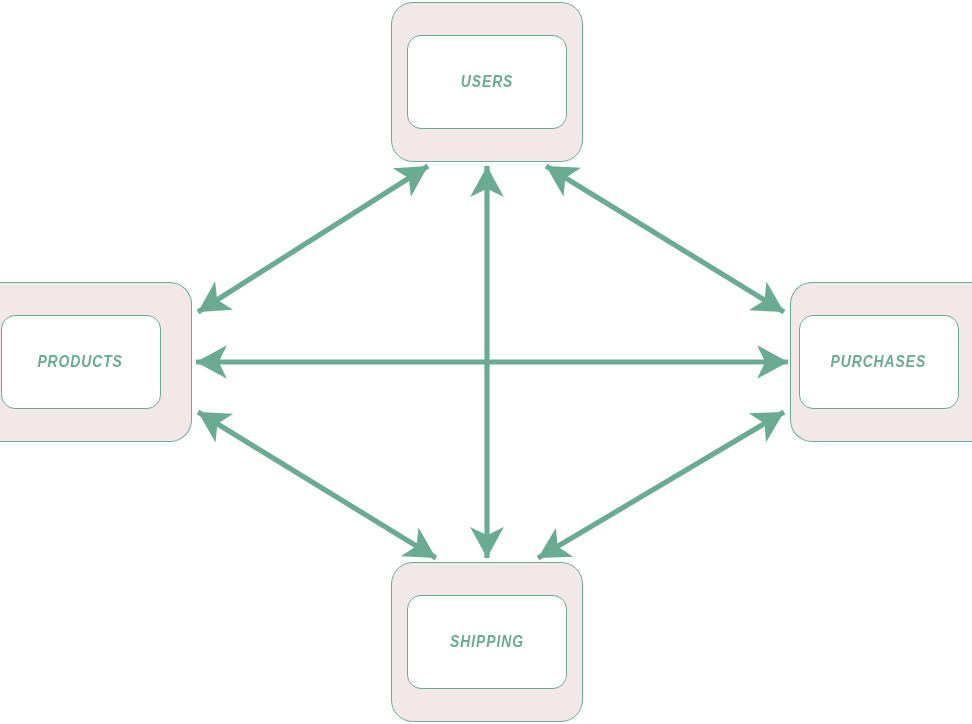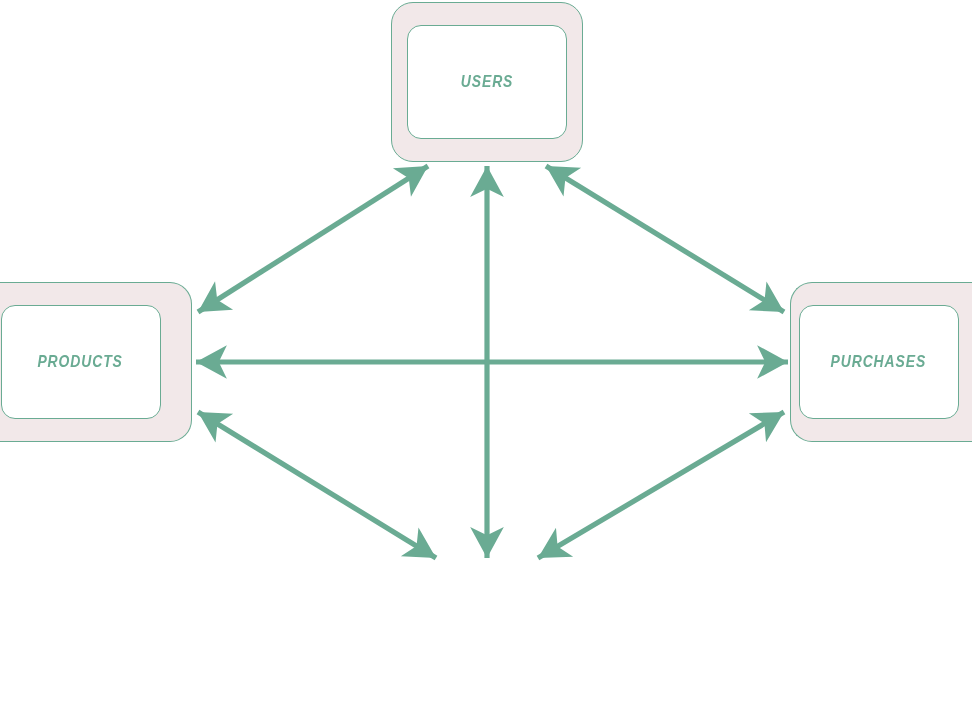--- a/index.html
+++ b/index.html
@@ -36,21 +36,21 @@
     align-items: center;
     justify-content: center;
     z-index: 2;
   }
   .node-inner {
     box-sizing: border-box;
     background: #ffffff;
     border: 1.6px solid #6aab93;
     border-radius: 14px;
     width: 160px;
-    height: 114px;
+    height: 94px;
     display: flex;
     align-items: center;
     justify-content: center;
   }
   .node-label {
     color: #6aab93;
     font-family: "Liberation Sans", sans-serif;
     font-weight: bold;
     font-style: italic;
     font-size: 17px;
@@ -113,14 +113,19 @@
       <span class="node-label">PRODUCTS</span>
     </div>
   </div>
 
   <div class="node" id="node-purchases">
     <div class="node-inner">
       <span class="node-label">PURCHASES</span>
     </div>
   </div>
 
+  <div class="node" id="node-shipping">
+    <div class="node-inner">
+      <span class="node-label">SHIPPING</span>
+    </div>
+  </div>
 
 </div>
 
 </body></html>

